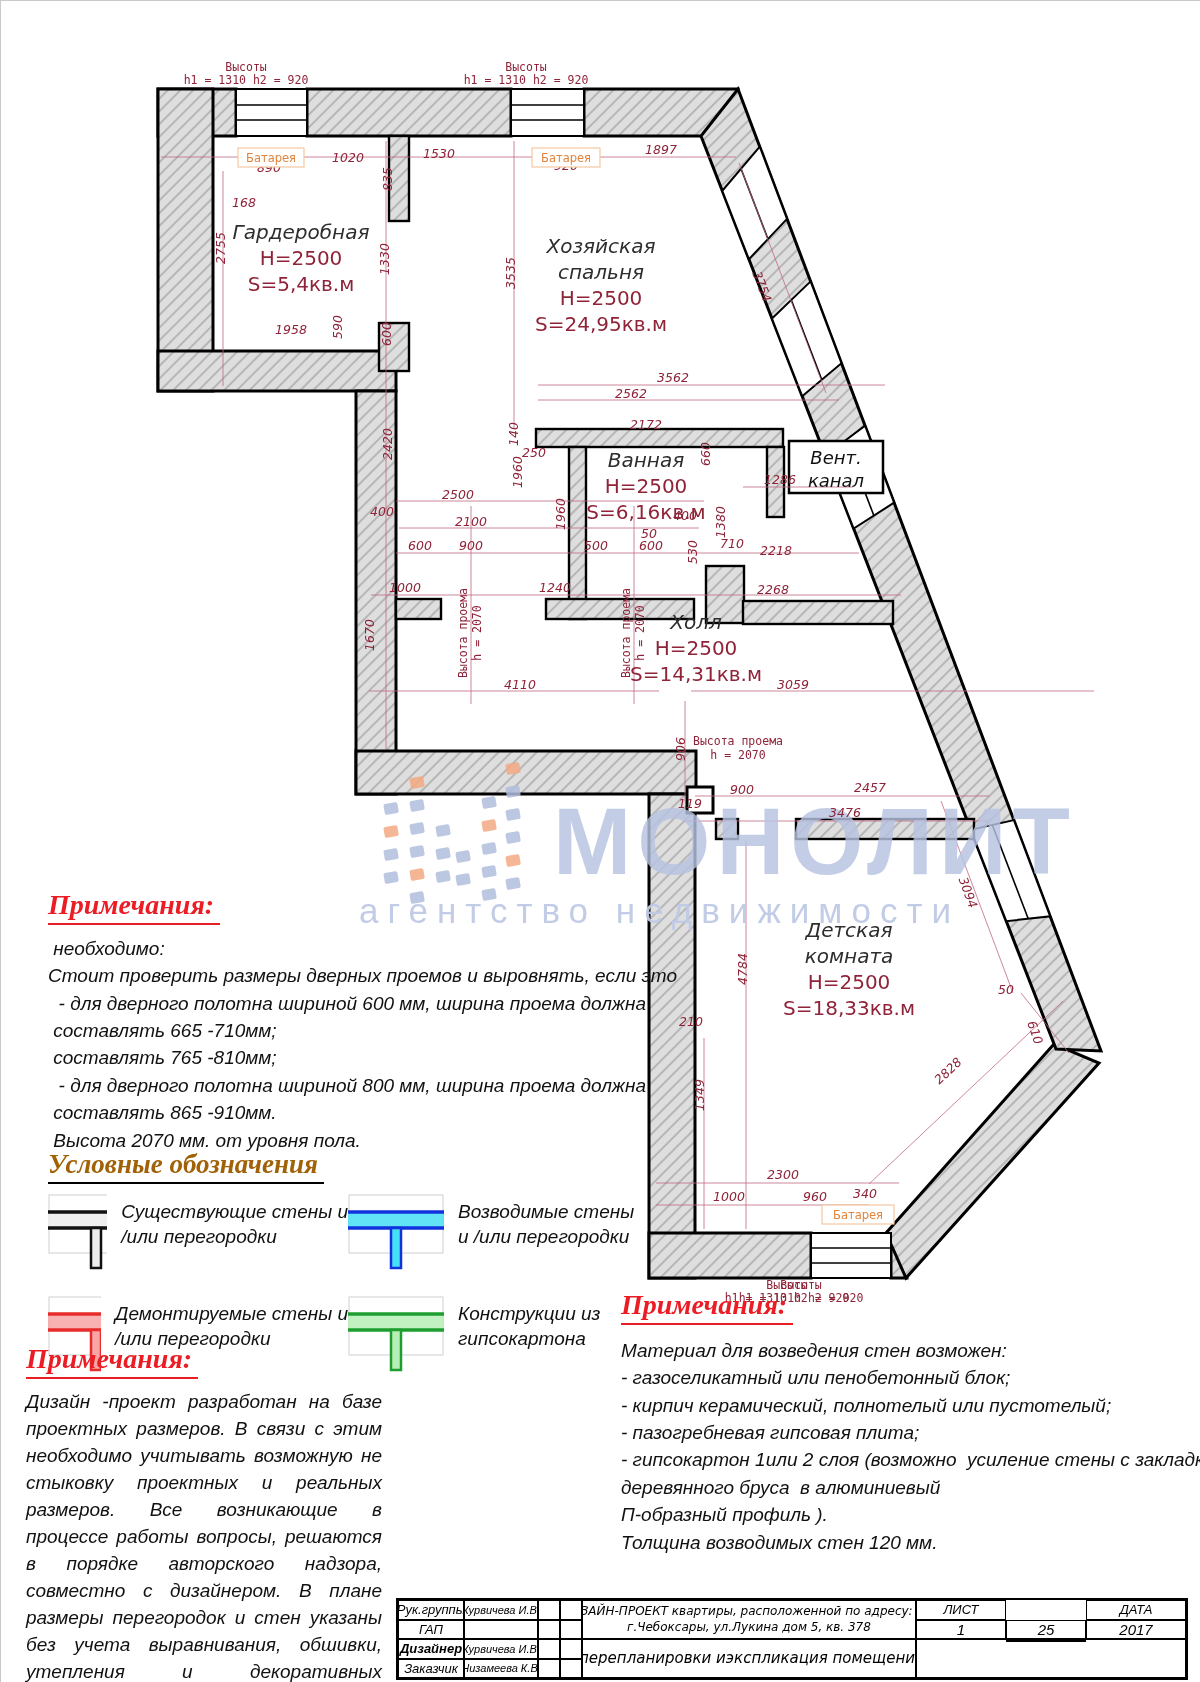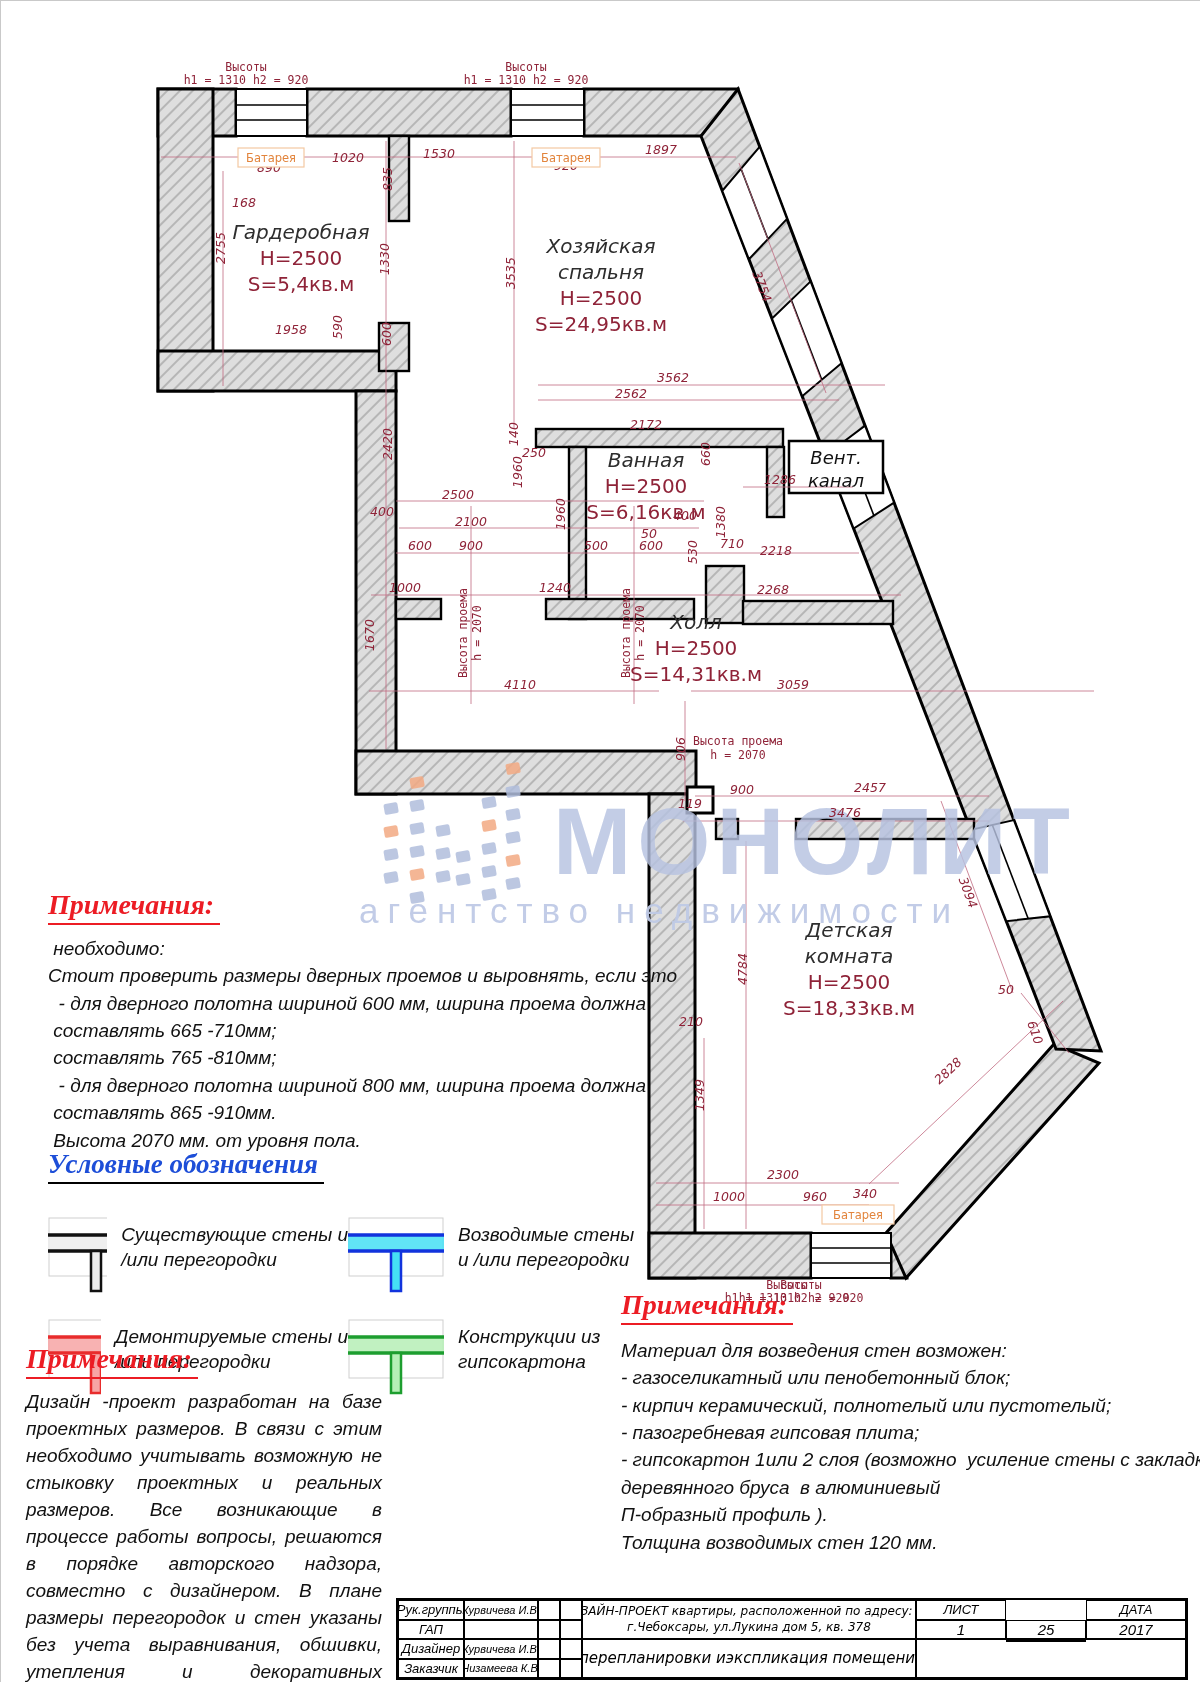--- a/index.html
+++ b/index.html
@@ -16,21 +16,21 @@
   .vent-text{font:italic 18px "DejaVu Sans",sans-serif;fill:#111;text-anchor:middle;}
   .wm-title{font:bold 94px "Liberation Sans",sans-serif;fill:#b7c3e1;letter-spacing:6px;opacity:.82;}
   .wm-sub{font:35px "Liberation Sans",sans-serif;fill:#bfcae6;letter-spacing:9px;opacity:.95;}
   .wall{fill:url(#hatch);stroke:#000;stroke-width:3;}
   .thinwall{fill:url(#hatch);stroke:#000;stroke-width:2.4;}
   .dimline{stroke:#c06a80;stroke-width:.8;fill:none;}
   .winline{stroke:#000;stroke-width:1.6;}
   .abs{position:absolute;}
   .note-heading{color:#ec1c24;font:italic 700 28px "Liberation Serif",serif;
     display:inline-block;border-bottom:2px solid #ec1c24;padding:0 6px 2px 0;}
-  .black-heading{color:#1d4ed8;font:italic 700 27px "Liberation Serif",serif;
+  .black-heading{color:#a16207;font:italic 700 27px "Liberation Serif",serif;
     display:inline-block;border-bottom:2px solid #000;padding:0 6px 2px 0;text-align:center;}
   .note-line{font:italic 19px/1.44 "Liberation Sans",sans-serif;color:#111;white-space:pre;}
   .note-par{font:italic 19px/1.42 "Liberation Sans",sans-serif;color:#111;text-align:justify;}
   .legend-grid{display:grid;grid-template-columns:300px 300px;grid-row-gap:26px;}
   .legend-item{display:flex;align-items:flex-start;}
   .legend-label{font:italic 19px/1.3 "Liberation Sans",sans-serif;color:#111;margin-left:14px;padding-top:6px;}
   .tb{display:grid;grid-template-columns:66px 74px 22px 22px 334px 90px 80px 100px;
       grid-auto-rows:19.5px;border:2px solid #000;background:#fff;}
   .tb>div{border:1px solid #000;display:flex;align-items:center;justify-content:center;
       font:italic 13px "Liberation Sans",sans-serif;overflow:hidden;white-space:nowrap;}
@@ -320,21 +320,21 @@
         <div class="note-line"> составлять 665 -710мм;</div>
         <div class="note-line"> составлять 765 -810мм;</div>
         <div class="note-line">  - для дверного полотна шириной 800 мм, ширина проема должна</div>
         <div class="note-line"> составлять 865 -910мм.</div>
         <div class="note-line"> Высота 2070 мм. от уровня пола.</div>
       </div>
   </div>
 
   <div class="abs" style="left:47px;top:1148px;">
     <span class="black-heading">Условные обозначения</span>
-    <div id="legend-grid" class="legend-grid" style="margin-top:33px;">
+    <div id="legend-grid" class="legend-grid" style="margin-top:10px;">
         <div class="legend-item">
           <svg width="96" height="76">
             <rect x="1" y="1" width="94" height="58" fill="#fff" stroke="#cfcfcf" stroke-width="1"></rect>
             <rect x="0" y="18" width="96" height="16" fill="#ececec" opacity="0.85"></rect>
             <line x1="0" y1="18" x2="96" y2="18" stroke="#111111" stroke-width="3.5"></line>
             <line x1="0" y1="34" x2="96" y2="34" stroke="#111111" stroke-width="3.5"></line>
             <rect x="43" y="34" width="10" height="40" fill="#ececec" stroke="#111111" stroke-width="2.5"></rect>
           </svg>
           <div class="legend-label" style="white-space: pre;">Существующие стены и
 /или перегородки</div>
@@ -396,21 +396,21 @@
 
   <div class="abs tb" style="left:395px;top:1597px;" id="titleblock">
       <div style="grid-column:1;grid-row:1;">Рук.группы</div>
       <div class="sm" style="grid-column:2;grid-row:1;">Курвичева И.В.</div>
       <div style="grid-column:3;grid-row:1;"></div>
       <div style="grid-column:4;grid-row:1;"></div>
       <div style="grid-column:1;grid-row:2;">ГАП</div>
       <div class="sm" style="grid-column:2;grid-row:2;"></div>
       <div style="grid-column:3;grid-row:2;"></div>
       <div style="grid-column:4;grid-row:2;"></div>
-      <div style="grid-column:1;grid-row:3;">Дизайнер</div>
+      <div style="grid-column:1;grid-row:3;font-weight:bold;">Дизайнер</div>
       <div class="sm" style="grid-column:2;grid-row:3;">Курвичева И.В.</div>
       <div style="grid-column:3;grid-row:3;"></div>
       <div style="grid-column:4;grid-row:3;"></div>
       <div style="grid-column:1;grid-row:4;">Заказчик</div>
       <div class="sm" style="grid-column:2;grid-row:4;">Низамеева К.В.</div>
       <div style="grid-column:3;grid-row:4;"></div>
       <div style="grid-column:4;grid-row:4;"></div>
       <div class="addr" style="grid-column:5;grid-row:1 / span 2;">
         <div>ДИЗАЙН-ПРОЕКТ квартиры, расположенной по адресу: ЧР,</div>
         <div>г.Чебоксары, ул.Лукина дом 5, кв. 378</div>

